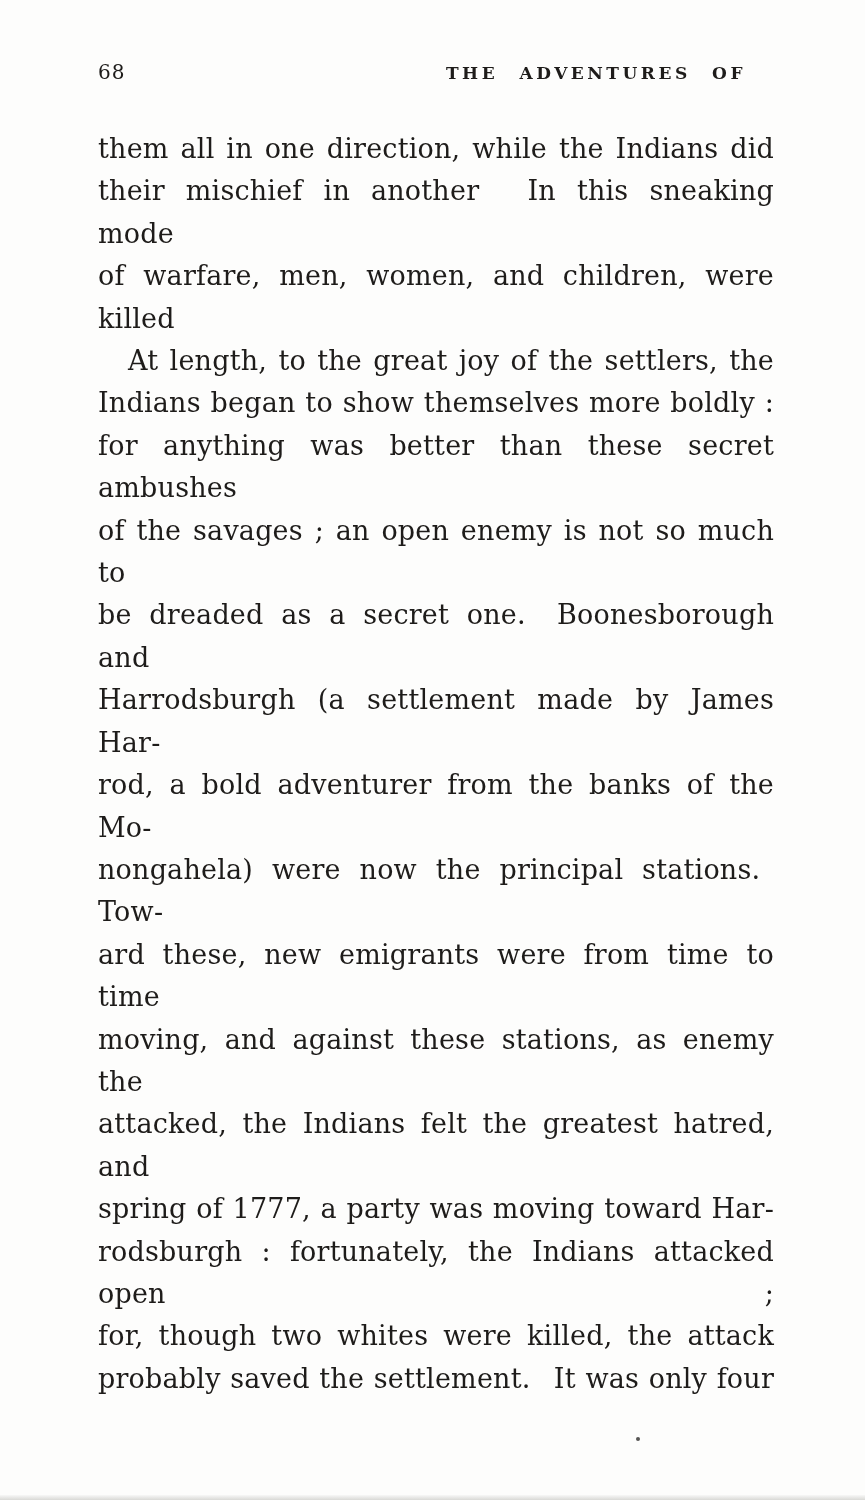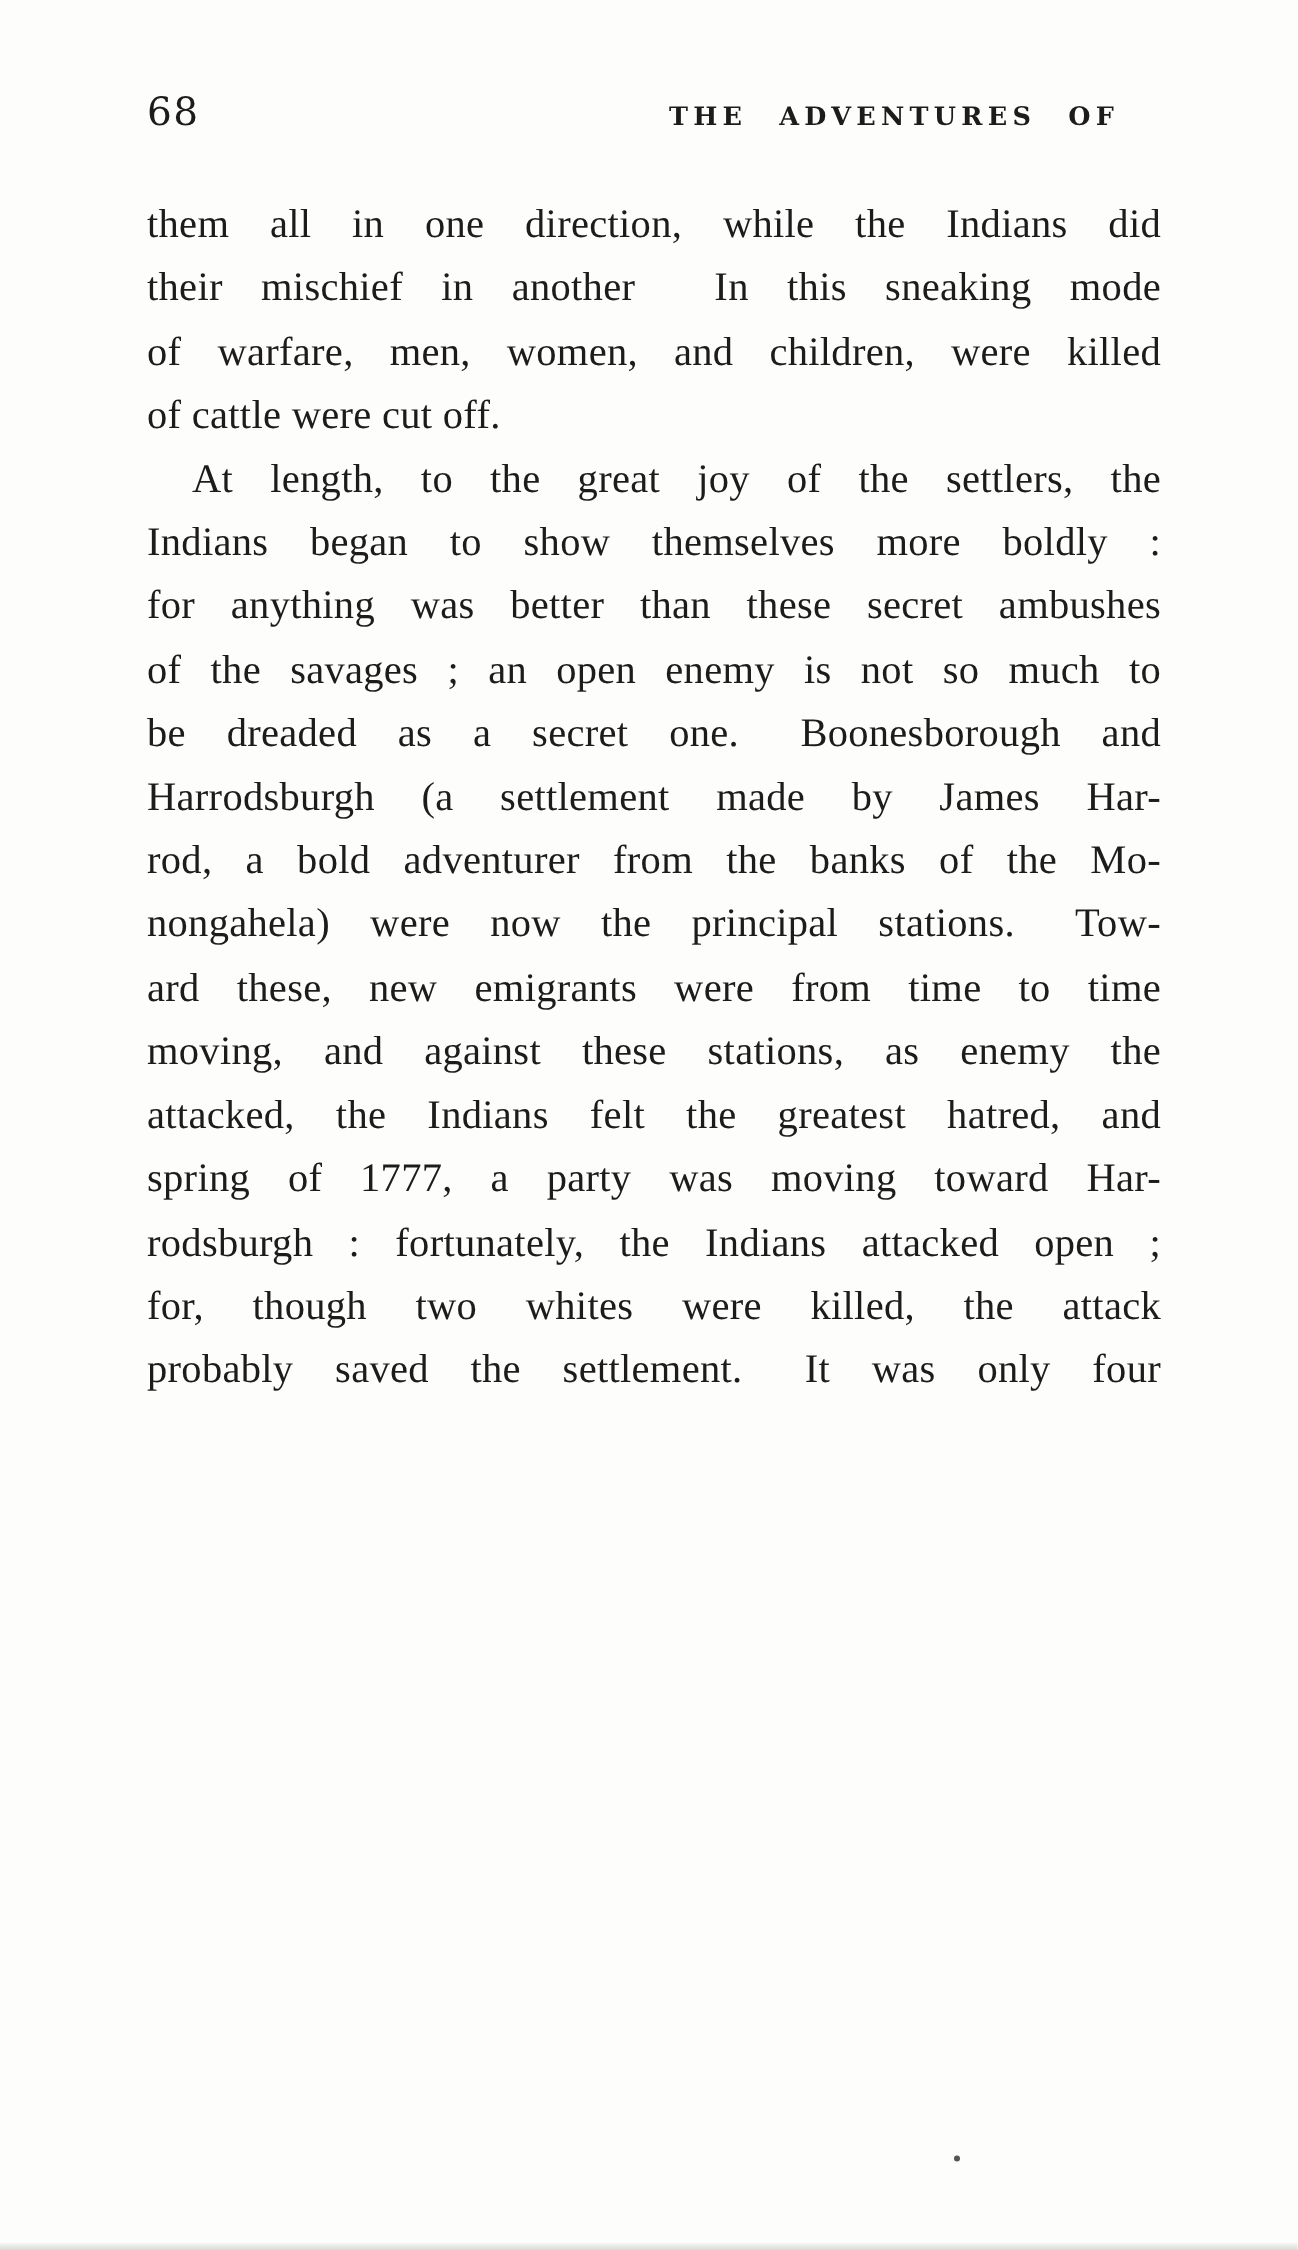--- a/index.html
+++ b/index.html
@@ -29,21 +29,21 @@
   }
   .header {
     position: absolute;
     top: 60px;
     left: 98px;
     width: 676px;
     display: flex;
     align-items: baseline;
   }
   .page-number {
-    font-size: 26px;
+    font-size: 20px;
     letter-spacing: 1px;
     flex: 0 0 auto;
   }
   .running-title {
     flex: 1 1 auto;
     text-align: right;
     font-size: 17px;
     font-weight: bold;
     letter-spacing: 3.5px;
     word-spacing: 12px;
@@ -53,21 +53,20 @@
     position: absolute;
     top: 128px;
     left: 98px;
     width: 676px;
     font-size: 27px;
     line-height: 42.4px;
     letter-spacing: 0.2px;
   }
   .para {
     margin: 0;
-    font-family: Liberation Serif, serif;
   }
   .line {
     text-align: justify;
     text-align-last: justify;
     white-space: normal;
   }
   .line.last {
     text-align-last: left;
   }
   .line.indent {
@@ -97,21 +96,20 @@
 <div class="scan-page">
   <div class="header">
     <span class="page-number">68</span>
     <span class="running-title">THE ADVENTURES OF</span>
   </div>
   <div class="body-text" id="body-text">
       <div class="para">
         <div class="line">them all in one direction, while the Indians did</div>
         <div class="line">their mischief in another  In this sneaking mode</div>
         <div class="line">of warfare, men, women, and children, were killed</div>
-        <div class="line last">of cattle were cut off.</div>
       </div>
       <div class="para">
         <div class="line indent">At length, to the great joy of the settlers, the</div>
         <div class="line">Indians began to show themselves more boldly :</div>
         <div class="line">for anything was better than these secret ambushes</div>
         <div class="line">of the savages ; an open enemy is not so much to</div>
         <div class="line">be dreaded as a secret one.  Boonesborough and</div>
         <div class="line">Harrodsburgh (a settlement made by James Har-</div>
         <div class="line">rod, a bold adventurer from the banks of the Mo-</div>
         <div class="line">nongahela) were now the principal stations.  Tow-</div>

